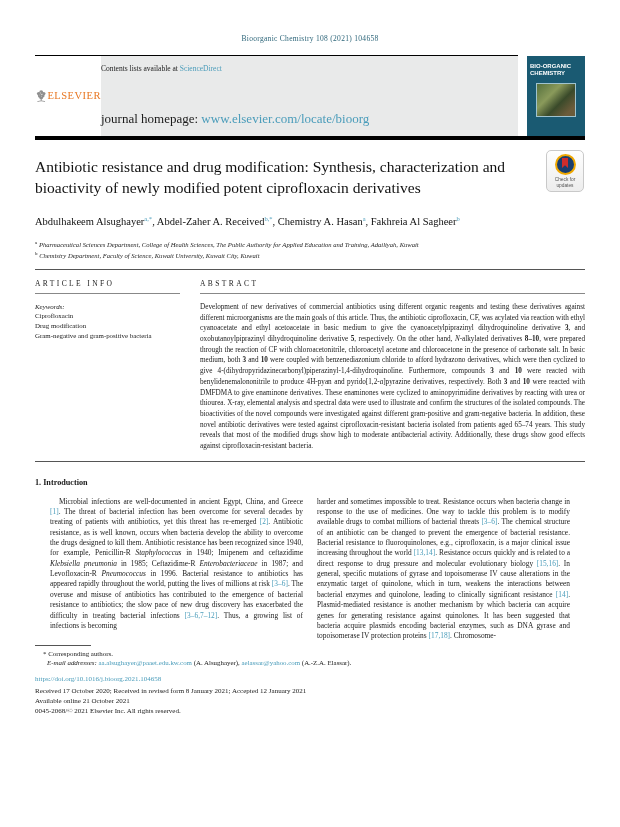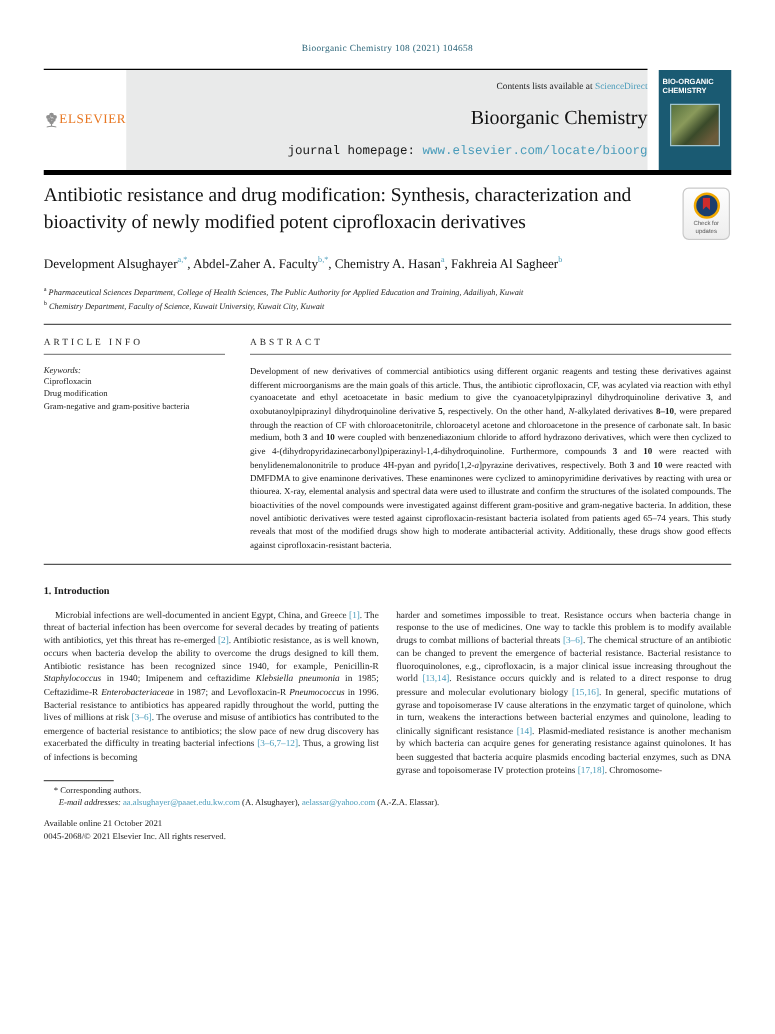--- a/index.html
+++ b/index.html
@@ -8,36 +8,36 @@
   .citation-line{text-align:center;font-size:7.5px;color:#2b6478;letter-spacing:.3px;}
   .link,.cite{color:#4a9cba;text-decoration:none;}
   .it{font-style:italic;}
   .bd{font-weight:bold;}
 
   .header-wrap{margin:12px 35px 0;}
   .top-rule{border-top:1px solid #000;width:483px;}
   .header-row{display:flex;height:80px;}
   .logo-col{width:66px;display:flex;align-items:center;justify-content:flex-end;padding-bottom:1px;}
   .elsevier-label{font-size:10.5px;color:#e87722;letter-spacing:.5px;font-family:"Liberation Serif",serif;}
-  .gray-box{flex:1;background:#e9eaea;display:flex;flex-direction:column;align-items:flex-end;
+  .gray-box{flex:1;background:#e9eaea;display:flex;flex-direction:column;align-items:flex-start;
             justify-content:space-between;padding:8px 0 9px;}
   .contents-line{font-size:7.5px;}
   .journal-title{font-size:16px;color:#111;}
-  .homepage-line{font-size:10px;font-family:Liberation Mono, monospace;}
+  .homepage-line{font-size:13px;font-family:Liberation Serif, serif;}
   .cover{width:58px;margin-left:9px;background:#1a5a72;position:relative;box-sizing:border-box;
          padding:3px;background-image:radial-gradient(circle at 20% 30%,#2d7émet,transparent 0),
          radial-gradient(circle at 80% 20%,#2d7490 2px,transparent 3px),
          radial-gradient(circle at 30% 80%,#2d7490 2px,transparent 3px);}
   .cover-title{color:#fff;font-weight:bold;font-size:6px;line-height:6.5px;
                font-family:"Liberation Sans",sans-serif;padding-top:4px;}
   .cover-photo{width:38px;height:32px;margin:7px auto 0;border:1px solid #9fc3cf;
                background:linear-gradient(135deg,#55703d 0%,#8a9a5b 35%,#3a4a2a 60%,#6b5b3a 85%);}
   .thick-rule{height:4px;background:#000;}
 
-  .title{margin:6px 35px 0;width:505px;font-size:15.5px;line-height:21px;color:#111;}
+  .title{margin:16px 35px 0;width:505px;font-size:15.5px;line-height:21px;color:#111;}
   .badge{position:absolute;top:150px;right:36px;width:38px;height:42px;border:1px solid #c9c9c9;
          border-radius:5px;background:linear-gradient(#fefefe,#ededed);display:flex;flex-direction:column;
          align-items:center;padding-top:3px;box-sizing:border-box;}
   .badge-circle{width:17px;height:17px;border-radius:50%;background:#1a3e6e;border:2px solid #f0a800;
                 display:flex;align-items:flex-start;justify-content:center;}
   .badge-bookmark{width:6px;height:10px;margin-top:2px;background:#d02c2c;
                   clip-path:polygon(0 0,100% 0,100% 100%,50% 72%,0 100%);}
   .badge-text{font-family:"Liberation Sans",sans-serif;font-size:4.8px;line-height:5.5px;
               color:#555;text-align:center;margin-top:2px;}
 
@@ -49,21 +49,21 @@
 
   .meta-grid{display:flex;gap:20px;margin:9px 35px 0;justify-content:center;}
   .info-col{width:145px;flex:none;}
   .abs-col{flex:1;}
   .col-heading{font-size:7.5px;letter-spacing:2.4px;color:#222;}
   .heading-rule{border-top:1px solid #888;margin:5px 0 8px;}
   .keywords{font-size:6.9px;line-height:9.6px;}
   .abs-text{font-size:7.2px;line-height:10.7px;text-align:justify;}
 
   .intro-heading{margin:16px 35px 0;font-size:8.2px;font-weight:bold;}
-  .columns{display:flex;gap:14px;margin:10px 35px 0;}
+  .columns{display:flex;gap:14px;margin:10px 50px 0;}
   .col{flex:1;font-size:7.4px;line-height:10.35px;text-align:justify;}
   .col p{margin:0;}
   .indent{text-indent:9px;}
 
   .footnote{margin:3px 35px 0;}
   .fn-rule{width:56px;border-top:1px solid #555;margin-bottom:3px;}
   .fn-line{font-size:6.9px;line-height:9.4px;padding-left:8px;}
   .fn-email{padding-left:12px;}
 
   .footer{margin:7px 0 0 35px;font-size:7px;line-height:10.2px;}
@@ -99,42 +99,41 @@
             <circle cx="23" cy="15" r="2.2"></circle>
               <circle cx="31" cy="22" r="2"></circle>
               <circle cx="18" cy="24" r="1.8"></circle>
               <circle cx="27" cy="30" r="2"></circle>
           </g>
         </svg>
         <div class="elsevier-label">ELSEVIER</div>
       </div>
       <div class="gray-box">
         <div class="contents-line"><span>Contents lists available at </span><span class="link">ScienceDirect</span></div>
-        <div class="journal-title">Bioorganic Chemistry</div>
         <div class="homepage-line"><span>journal homepage: </span><span class="link">www.elsevier.com/locate/bioorg</span></div>
       </div>
       <div class="cover">
         <div class="cover-title">BIO-ORGANIC CHEMISTRY</div>
         <div class="cover-photo"></div>
       </div>
     </div>
     <div class="thick-rule"></div>
   </div>
 
   <div class="title">Antibiotic resistance and drug modification: Synthesis, characterization and bioactivity of newly modified potent ciprofloxacin derivatives</div>
 
   <div class="badge">
     <div class="badge-circle">
         <div class="badge-bookmark"></div>
       </div>
     <div class="badge-text"><span>Check for</span><br><span>updates</span></div>
   </div>
 
   <div class="authors">
-    <span><span>Development Alsughayer</span><sup class="cite">a,*</sup><span>, </span></span><span><span>Abdel-Zaher A. Faculty</span><sup class="cite">b,*</sup><span>, </span></span><span><span>Chemistry A. Hasan</span><sup class="cite">a</sup><span>, </span></span><span><span>Fakhreia Al Sagheer</span><sup class="cite">b</sup></span>
+    <span><span>Abdulhakeem Alsughayer</span><sup class="cite">a,*</sup><span>, </span></span><span><span>Abdel-Zaher A. Received</span><sup class="cite">b,*</sup><span>, </span></span><span><span>Chemistry A. Hasan</span><sup class="cite">a</sup><span>, </span></span><span><span>Fakhreia Al Sagheer</span><sup class="cite">b</sup></span>
   </div>
 
   <div class="affils">
     <div><sup>a</sup><span class="it"> Pharmaceutical Sciences Department, College of Health Sciences, The Public Authority for Applied Education and Training, Adailiyah, Kuwait</span></div>
     <div><sup>b</sup><span class="it"> Chemistry Department, Faculty of Science, Kuwait University, Kuwait City, Kuwait</span></div>
   </div>
 
   <div class="rule"></div>
 
   <div class="meta-grid">
@@ -168,19 +167,21 @@
       </div>
   </div>
 
   <div class="footnote">
     <div class="fn-rule"></div>
     <div class="fn-line">* Corresponding authors.</div>
     <div class="fn-line fn-email"><span class="it">E-mail addresses: </span><span class="cite">aa.alsughayer@paaet.edu.kw.com</span><span> (A. Alsughayer), </span><span class="cite">aelassar@yahoo.com</span><span> (A.-Z.A. Elassar).</span></div>
   </div>
 
   <div class="footer">
+    <div class="doi link">https://doi.org/10.1016/j.bioorg.2021.104658</div>
+    <div>Received 17 October 2020; Received in revised form 8 January 2021; Accepted 12 January 2021</div>
     <div>Available online 21 October 2021</div>
     <div>0045-2068/© 2021 Elsevier Inc. All rights reserved.</div>
   </div>
 
   <div class="watermark">ebook-hunter.org</div>
 
 </div>
 
 </body></html>

